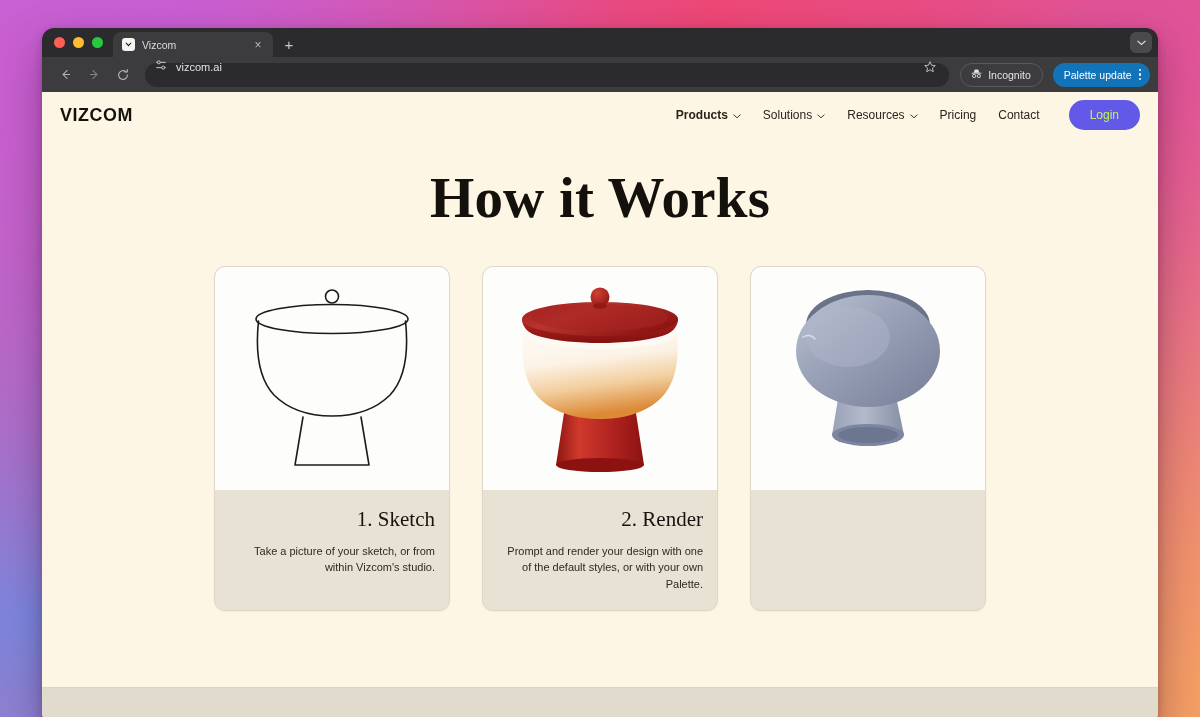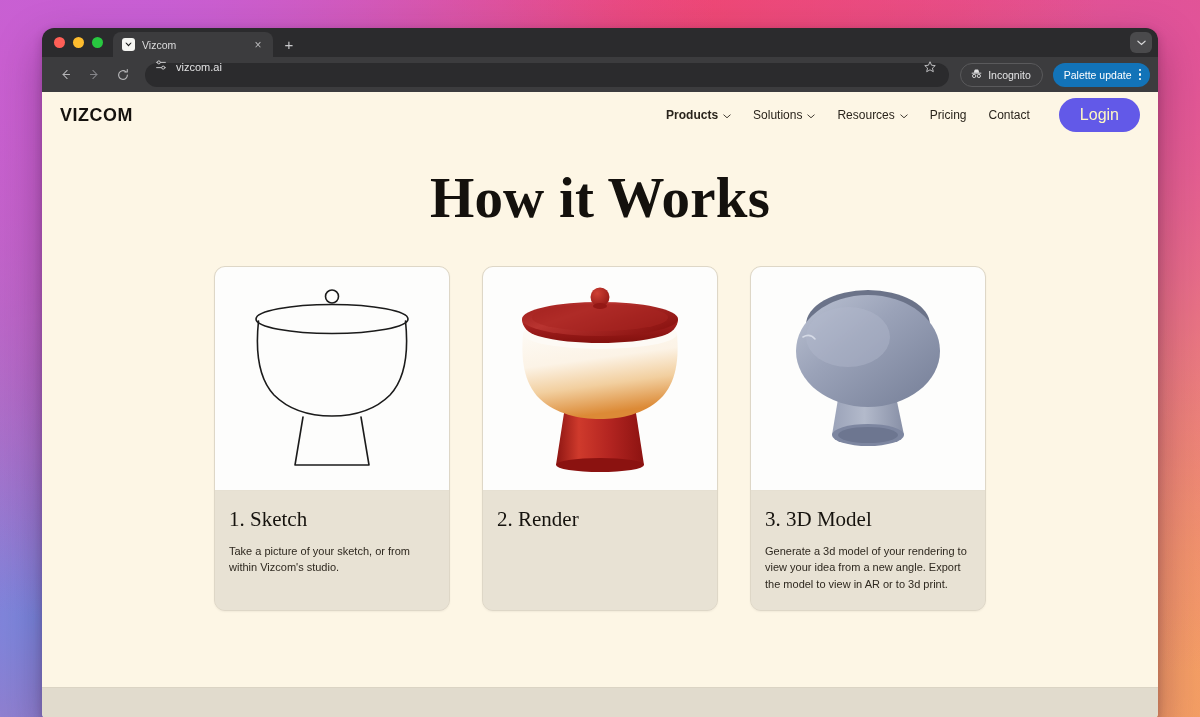--- a/index.html
+++ b/index.html
@@ -220,22 +220,22 @@
     color: #2a241c;
     display: flex;
     align-items: center;
     gap: 5px;
     white-space: nowrap;
   }
   .nav-link.bold { font-weight: 600; }
   .chev { display: inline-block; }
   .login-btn {
     background: #6259e8;
-    color: #fef9c3;
-    font-size: 16px;
+    color: #bef264;
+    font-size: 12px;
     font-weight: 500;
     border-radius: 17px;
     padding: 8px 21px;
     margin-left: 7px;
     white-space: nowrap;
   }
 
   
   .page-title {
     text-align: center;
@@ -255,20 +255,21 @@
   }
   .card {
     width: 236px;
     border-radius: 11px;
     overflow: hidden;
     background: #e8e2d4;
     border: 1px solid #ded7c7;
     box-shadow: 0 1px 2px rgba(0,0,0,0.05);
     display: flex;
     flex-direction: column;
+    text-align: right;
   }
   .card-media {
     height: 224px;
     background: #fdfdfc;
     display: flex;
     align-items: center;
     justify-content: center;
     border-bottom: 1px solid #e6e0d2;
   }
   .card-media svg { display: block; }
@@ -496,20 +497,21 @@
 
             <ellipse cx="100" cy="40" rx="78" ry="17" fill="url(#lidTop)"></ellipse>
             <ellipse cx="100" cy="38.5" rx="68" ry="13.5" fill="#a82520" opacity="0.55"></ellipse>
 
             <circle cx="100" cy="18" r="9.5" fill="url(#knobGrad)"></circle>
             <ellipse cx="100" cy="27" rx="7" ry="3" fill="#941815"></ellipse>
           </svg>
         </div>
         <div class="card-body">
           <div class="card-title">2.  Render</div>
+          <div class="card-desc">Prompt and render your design with one of the default styles, or with your own Palette.</div>
         </div>
       </div>
 
       <div class="card">
         <div class="card-media">
           <svg width="200" height="200" viewBox="0 0 200 200" aria-hidden="true">
             <defs>
               <linearGradient id="mBody" x1="0.1" y1="0" x2="0.9" y2="0.8">
                 <stop offset="0%" stop-color="#b8bfd0"></stop>
                 <stop offset="45%" stop-color="#9aa2b8"></stop>
@@ -533,23 +535,19 @@
             <path d="M72 108 L64 156 Q100 168 136 156 L126 108 Z" fill="url(#mBase)"></path>
             <ellipse cx="100" cy="156" rx="36" ry="11" fill="#7d86a0"></ellipse>
             <ellipse cx="100" cy="156" rx="30" ry="8" fill="#6d7690"></ellipse>
 
             <ellipse cx="100" cy="72" rx="72" ry="56" fill="url(#mBody)"></ellipse>
             <ellipse cx="80" cy="58" rx="42" ry="30" fill="#b2b9cb" opacity="0.45"></ellipse>
 
             <path d="M35 58 q7 -4 12 2" stroke="#d5dae6" stroke-width="1.6" fill="none" stroke-linecap="round"></path>
           </svg>
         </div>
-        <div class="card-body">
-          <div class="card-title">3.  3D Model</div>
-          <div class="card-desc">Generate a 3d model of your rendering to view your idea from a new angle. Export the model to view in AR or to 3d print.</div>
-        </div>
       </div>
 
     </div>
 
     <div class="site-footer"></div>
   </div>
 </div>
 
 </body></html>

